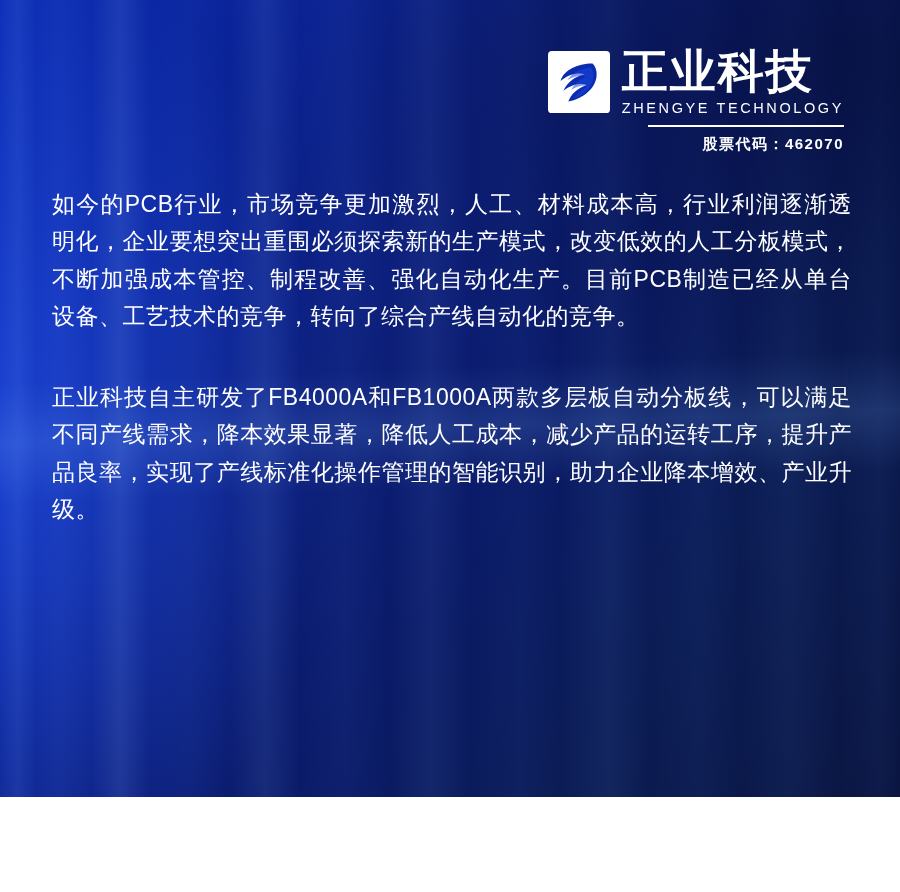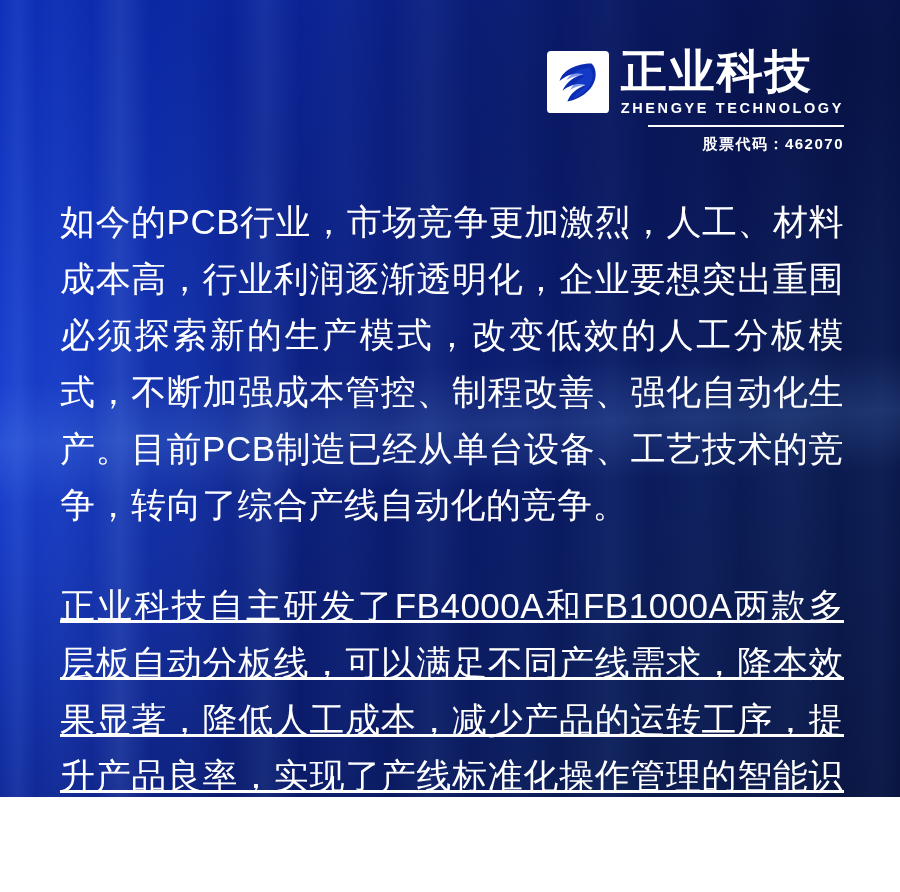--- a/index.html
+++ b/index.html
@@ -99,21 +99,21 @@
   .logo-cn {
     color: #ffffff;
     font-size: 46px;
     font-weight: bold;
     letter-spacing: 2px;
     font-family: "Liberation Sans", sans-serif;
   }
   .logo-en {
     color: #ffffff;
     font-size: 14.5px;
-    font-weight: bold;
+    font-weight: normal;
     letter-spacing: 2.6px;
     margin-top: 7px;
     font-family: "Liberation Sans", sans-serif;
   }
   .logo-rule {
     width: 196px;
     height: 2px;
     background: #ffffff;
     margin: 9px 0 8px 0;
     align-self: flex-end;
@@ -128,30 +128,29 @@
 
   .body-copy {
     position: absolute;
     left: 52px;
     right: 48px;
     top: 186px;
     z-index: 4;
   }
   .para {
     color: #ffffff;
-    font-size: 35px;
+    font-size: 23px;
     line-height: 1.62;
     letter-spacing: 0.5px;
     text-align: justify;
     text-justify: inter-ideograph;
-    margin: 8px;
+    margin: 0;
   }
   .para + .para {
     margin-top: 44px;
-    text-decoration: underline;
   }
 </style>
 </head>
 <body>
 
 <div id="poster">
 
   <div class="logo-block">
     <div class="logo-row">
       <span class="logo-mark">

